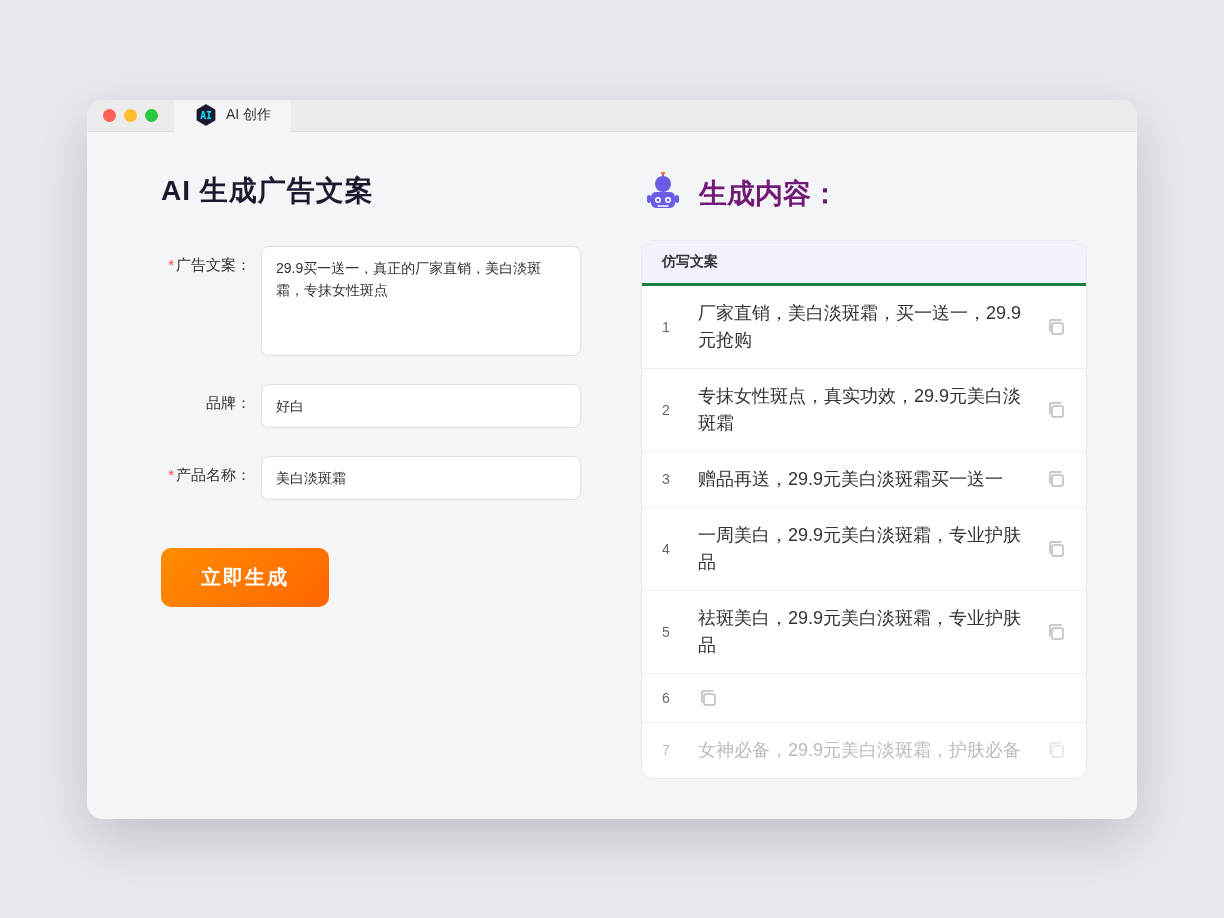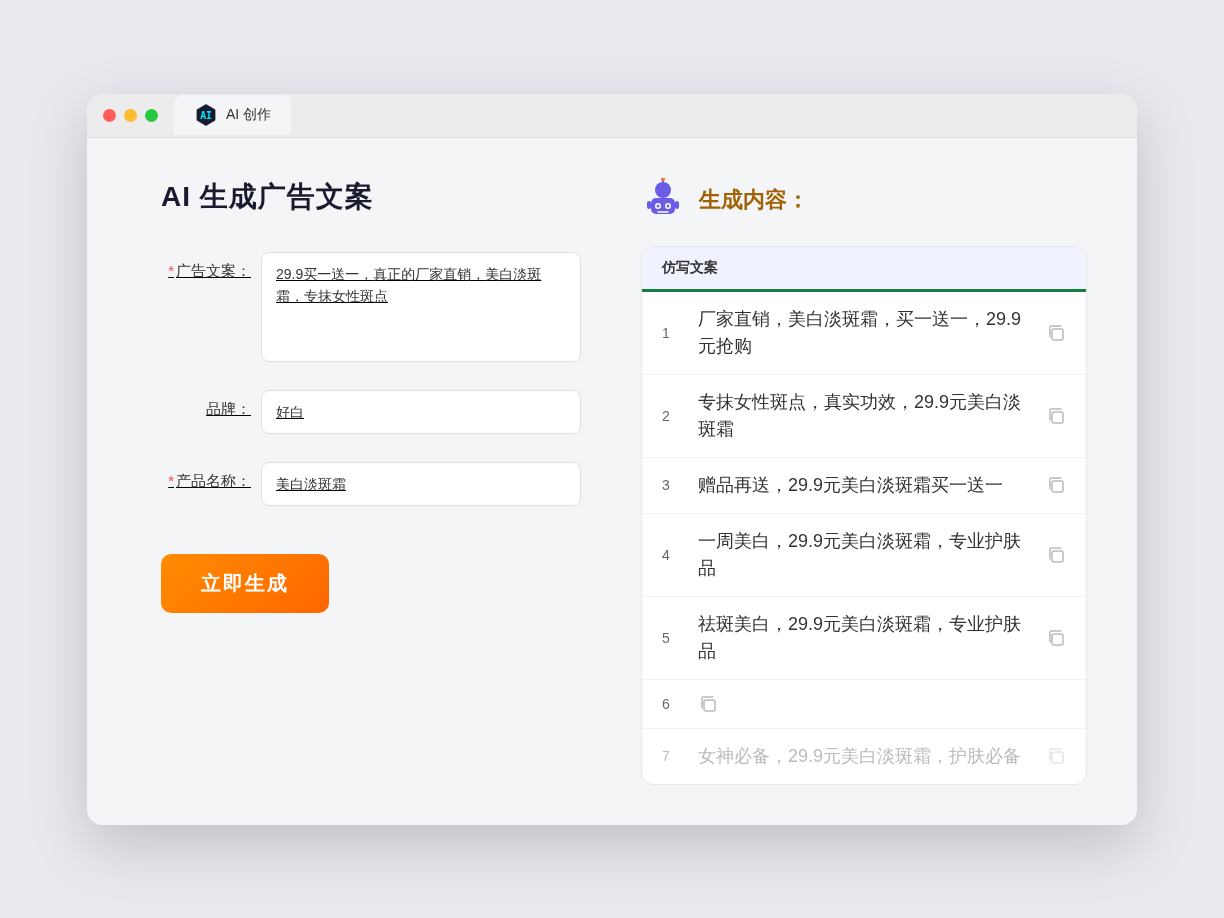--- a/index.html
+++ b/index.html
@@ -16,21 +16,21 @@
     .browser-window {
       width: 1050px;
       background: #f4f5f7;
       border-radius: 16px;
       box-shadow: 0 20px 60px rgba(0,0,0,0.18);
       overflow: hidden;
     }
 
     .title-bar {
       background: #ececec;
-      height: 44px;
+      height: 32px;
       display: flex;
       align-items: center;
       padding: 0 16px;
       gap: 16px;
       border-bottom: 1px solid #ddd;
     }
 
     .traffic-lights {
       display: flex;
       gap: 8px;
@@ -81,21 +81,20 @@
       color: #1a1a2e;
       margin-bottom: 36px;
       letter-spacing: 1px;
     }
 
     .form-group {
       display: flex;
       align-items: flex-start;
       margin-bottom: 28px;
       gap: 10px;
-      text-decoration: underline;
     }
 
     .form-label {
       font-size: 15px;
       color: #333;
       white-space: nowrap;
       padding-top: 10px;
       min-width: 90px;
       text-align: right;
     }
@@ -151,23 +150,23 @@
       gap: 14px;
       margin-bottom: 24px;
     }
 
     .robot-icon {
       width: 44px;
       height: 44px;
     }
 
     .result-title {
-      font-size: 22px;
+      font-size: 28px;
       font-weight: 600;
-      color: #a16207;
+      color: #701a75;
     }
 
     .result-table {
       background: #fff;
       border-radius: 12px;
       overflow: hidden;
       border: 1px solid #e8e8e8;
     }
 
     .table-header {

